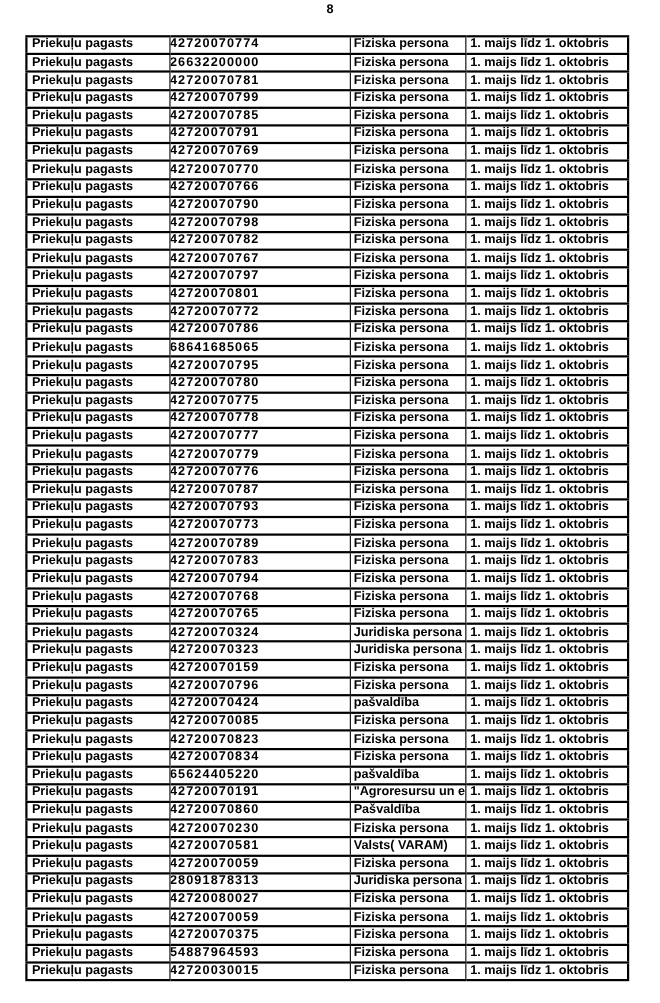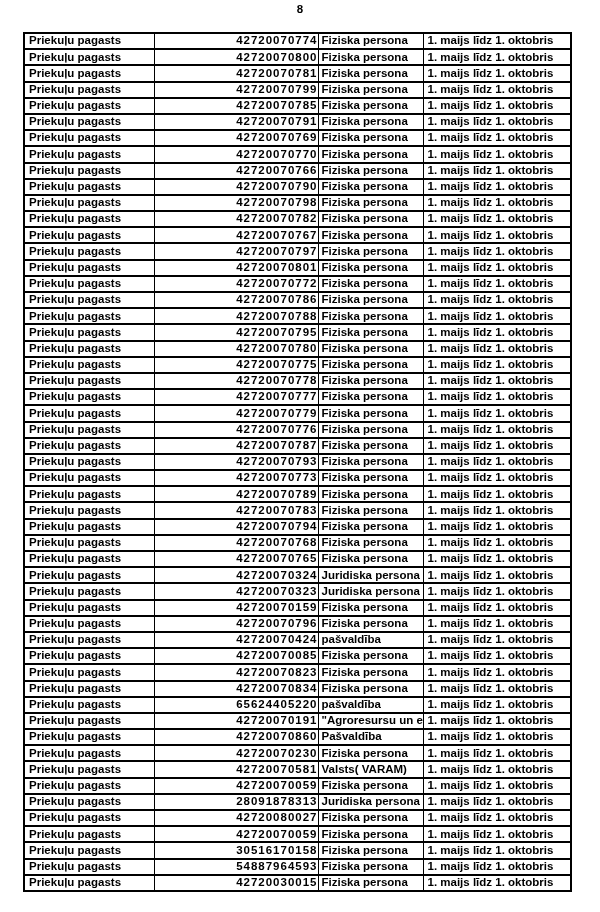--- a/index.html
+++ b/index.html
@@ -44,21 +44,21 @@
     font-size: 11.5px;
     font-weight: 600;
     line-height: 1;
     padding: 0 0 0 4px;
     white-space: nowrap;
     overflow: hidden;
     vertical-align: middle;
     background: #ffffff;
   }
   table.data-table td.c-number {
-    text-align: right;
+    text-align: left;
     padding: 0;
     letter-spacing: 1px;
   }
   table.data-table td.c-type {
     padding-left: 3px;
   }
 </style>
 </head>
 <body>
 
@@ -75,21 +75,21 @@
     <tbody id="table-body">
   <tr>
     <td class="c-pagasts">Priekuļu pagasts</td>
     <td class="c-number">42720070774</td>
     <td class="c-type">Fiziska persona</td>
     <td class="c-period">1. maijs līdz 1. oktobris</td>
   </tr>
 
   <tr>
     <td class="c-pagasts">Priekuļu pagasts</td>
-    <td class="c-number">42720070800</td>
+    <td class="c-number">26632200000</td>
     <td class="c-type">Fiziska persona</td>
     <td class="c-period">1. maijs līdz 1. oktobris</td>
   </tr>
 
   <tr>
     <td class="c-pagasts">Priekuļu pagasts</td>
     <td class="c-number">42720070781</td>
     <td class="c-type">Fiziska persona</td>
     <td class="c-period">1. maijs līdz 1. oktobris</td>
   </tr>
@@ -187,21 +187,21 @@
 
   <tr>
     <td class="c-pagasts">Priekuļu pagasts</td>
     <td class="c-number">42720070786</td>
     <td class="c-type">Fiziska persona</td>
     <td class="c-period">1. maijs līdz 1. oktobris</td>
   </tr>
 
   <tr>
     <td class="c-pagasts">Priekuļu pagasts</td>
-    <td class="c-number">42720070788</td>
+    <td class="c-number">68641685065</td>
     <td class="c-type">Fiziska persona</td>
     <td class="c-period">1. maijs līdz 1. oktobris</td>
   </tr>
 
   <tr>
     <td class="c-pagasts">Priekuļu pagasts</td>
     <td class="c-number">42720070795</td>
     <td class="c-type">Fiziska persona</td>
     <td class="c-period">1. maijs līdz 1. oktobris</td>
   </tr>
@@ -418,21 +418,21 @@
 
   <tr>
     <td class="c-pagasts">Priekuļu pagasts</td>
     <td class="c-number">42720070059</td>
     <td class="c-type">Fiziska persona</td>
     <td class="c-period">1. maijs līdz 1. oktobris</td>
   </tr>
 
   <tr>
     <td class="c-pagasts">Priekuļu pagasts</td>
-    <td class="c-number">30516170158</td>
+    <td class="c-number">42720070375</td>
     <td class="c-type">Fiziska persona</td>
     <td class="c-period">1. maijs līdz 1. oktobris</td>
   </tr>
 
   <tr>
     <td class="c-pagasts">Priekuļu pagasts</td>
     <td class="c-number">54887964593</td>
     <td class="c-type">Fiziska persona</td>
     <td class="c-period">1. maijs līdz 1. oktobris</td>
   </tr>

